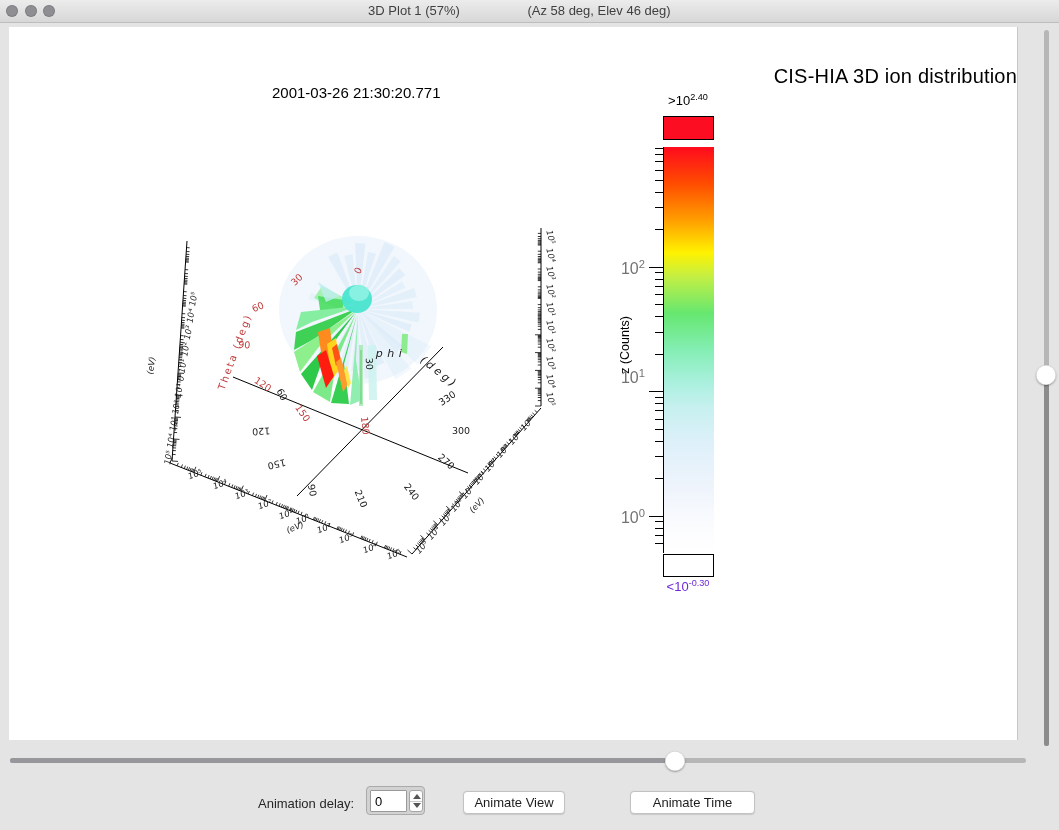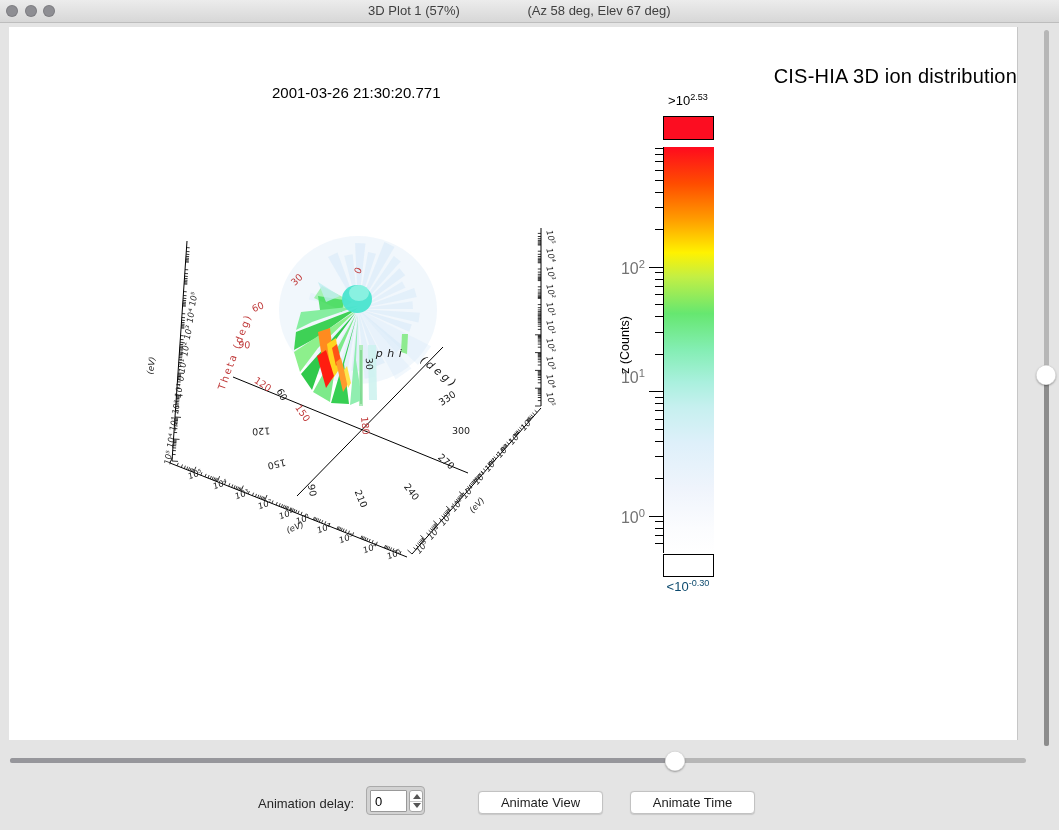--- a/index.html
+++ b/index.html
@@ -28,21 +28,21 @@
   }
   .plot-title{position:absolute;left:0;top:38px;width:100%;text-align:right;
     font-size:20px;color:#000;letter-spacing:.2px;}
   .timestamp{position:absolute;left:263px;top:57px;font-size:15px;color:#000;}
   svg.plot3d{position:absolute;left:136px;top:198px;width:420px;height:350px;}
   
   .colorbar{position:absolute;left:591px;top:63px;width:170px;height:530px;}
   .cb-toplabel{position:absolute;left:40px;top:2px;width:96px;text-align:center;
     font-size:13px;color:#000;white-space:nowrap;}
   .cb-botlabel{position:absolute;left:28px;top:488px;width:120px;text-align:center;
-    font-size:13px;color:#0c4a6e;white-space:nowrap;}
+    font-size:13px;color:#6d28d9;white-space:nowrap;}
   .cb-overbox{position:absolute;left:63px;top:26px;width:51px;height:24px;
     background:#fc0d21;border:1px solid #000;box-sizing:border-box;}
   .cb-bar{position:absolute;left:63px;top:57px;width:51px;height:406px;
     border-left:1px solid #000;box-sizing:border-box;}
   .cb-underbox{position:absolute;left:63px;top:464px;width:51px;height:23px;
     background:#fff;border:1px solid #000;box-sizing:border-box;}
   .cb-tick{position:absolute;height:1px;background:#000;}
   .cb-majlab{position:absolute;width:40px;text-align:right;font-size:16px;color:#737373;}
   .cb-axis-label{position:absolute;left:-16px;top:247px;width:84px;height:16px;
     text-align:center;font-size:12.5px;color:#000;transform:rotate(-90deg);}
@@ -73,32 +73,32 @@
   .stepper .sep{position:absolute;left:0;top:10px;width:100%;height:1px;background:#c9c9c9;}
   .chev{position:absolute;left:3px;width:0;height:0;border-left:4px solid transparent;
     border-right:4px solid transparent;}
   .chev.up{top:3px;border-bottom:5px solid #555;}
   .chev.dn{bottom:3px;border-top:5px solid #555;}
   .mac-btn{position:absolute;top:791px;height:23px;background:#fff;
     border:1px solid #c2c2c2;border-radius:4px;box-sizing:border-box;
     font-size:13px;color:#1c1c1c;text-align:center;line-height:21px;
     box-shadow:0 .5px 1px rgba(0,0,0,.12);
     font-family:"Liberation Sans",sans-serif;padding:0;}
-  .btn-view{left:478px;width:125px;}
+  .btn-view{left:463px;width:102px;}
   .btn-time{left:630px;width:125px;text-align:center;}
 </style>
 </head>
 <body>
 
 <div class="titlebar">
   <div class="tl-btn" style="left:6px"></div>
   <div class="tl-btn" style="left:25px"></div>
   <div class="tl-btn" style="left:43px"></div>
   <span class="t1">3D Plot 1 (57%)</span>
-  <span class="t2">(Az 58 deg, Elev 67 deg)</span>
+  <span class="t2">(Az 58 deg, Elev 46 deg)</span>
 </div>
 
 <div class="canvas">
   <div class="plot-title">CIS-HIA 3D ion distribution</div>
   <div class="timestamp">2001-03-26 21:30:20.771</div>
 
   <svg class="plot3d" viewBox="145 225 420 350">
       <ellipse cx="358" cy="310" rx="79" ry="74" fill="#eaf2fb" opacity="0.65"></ellipse>
       <polygon points="358,309 328.0,257.0 337.5,252.6" fill="#d3e7f8" opacity="0.5"></polygon>
       <polygon points="358,309 344.2,255.8 352.7,254.3" fill="#d3e7f8" opacity="0.45"></polygon>
@@ -542,21 +542,21 @@
       <text x="548" y="328" fill="#1a1a1a" font-size="8.5" text-anchor="middle" font-style="italic" letter-spacing="0" font-family="&quot;DejaVu Sans&quot;, sans-serif" transform="rotate(75 548 328)">10¹</text>
       <text x="548" y="346" fill="#1a1a1a" font-size="8.5" text-anchor="middle" font-style="italic" letter-spacing="0" font-family="&quot;DejaVu Sans&quot;, sans-serif" transform="rotate(75 548 346)">10²</text>
       <text x="548" y="364" fill="#1a1a1a" font-size="8.5" text-anchor="middle" font-style="italic" letter-spacing="0" font-family="&quot;DejaVu Sans&quot;, sans-serif" transform="rotate(75 548 364)">10³</text>
       <text x="548" y="382" fill="#1a1a1a" font-size="8.5" text-anchor="middle" font-style="italic" letter-spacing="0" font-family="&quot;DejaVu Sans&quot;, sans-serif" transform="rotate(75 548 382)">10⁴</text>
       <text x="548" y="400" fill="#1a1a1a" font-size="8.5" text-anchor="middle" font-style="italic" letter-spacing="0" font-family="&quot;DejaVu Sans&quot;, sans-serif" transform="rotate(75 548 400)">10⁵</text>
       <text x="170" y="465" fill="#1a1a1a" font-size="8.5" text-anchor="start" font-style="italic" letter-spacing="0" font-family="&quot;DejaVu Sans&quot;, sans-serif" transform="rotate(-81 170 465)">10⁵ 10⁴ 10³ 10² 10¹ 0 10¹ 10² 10³ 10⁴ 10⁵</text>
       <text x="154" y="366" fill="#1a1a1a" font-size="8.5" text-anchor="middle" font-style="italic" letter-spacing="0" font-family="&quot;DejaVu Sans&quot;, sans-serif" transform="rotate(-81 154 366)">(eV)</text>
     </svg>
 
   <div class="colorbar">
-    <div class="cb-toplabel">&gt;10<sup>2.53</sup></div>
+    <div class="cb-toplabel">&gt;10<sup>2.40</sup></div>
     <div class="cb-overbox" style="background: rgb(252, 13, 33);"></div>
     <div class="cb-bar" style="background: linear-gradient(rgb(255, 10, 30) 0%, rgb(255, 76, 0) 9%, rgb(255, 158, 0) 18%, rgb(255, 242, 0) 26%, rgb(195, 239, 68) 32%, rgb(102, 231, 112) 41%, rgb(132, 238, 180) 50%, rgb(170, 240, 222) 58%, rgb(198, 240, 239) 64%, rgb(222, 240, 250) 73%, rgb(239, 244, 252) 84%, rgb(251, 252, 254) 94%, rgb(255, 255, 255) 100%);"></div>
     <div class="cb-underbox"></div>
     <div class="cb-botlabel">&lt;10<sup>-0.30</sup></div>
     <div class="cb-axis-label">z (Counts)</div>
   <div class="cb-tick" style="width: 8px; left: 55px; top: 453.3px;"></div>
       <div class="cb-tick" style="width: 8px; left: 55px; top: 444.9px;"></div>
       <div class="cb-tick" style="width: 8px; left: 55px; top: 437.7px;"></div>
       <div class="cb-tick" style="width: 8px; left: 55px; top: 431.3px;"></div>
       <div class="cb-tick" style="width: 14px; left: 49px; top: 425.6px;"></div>

